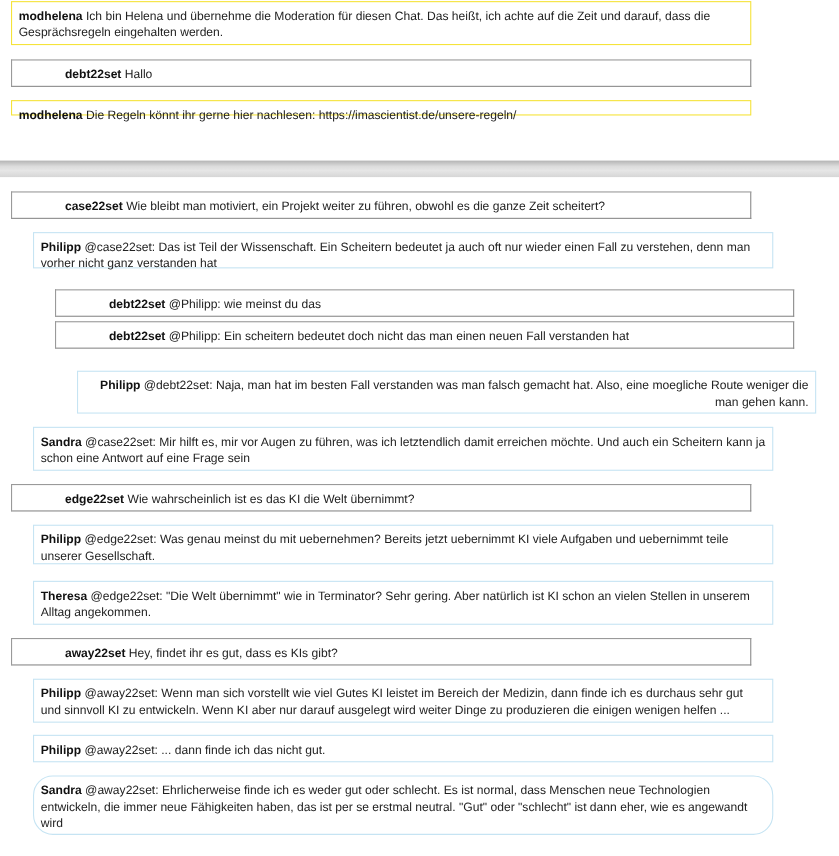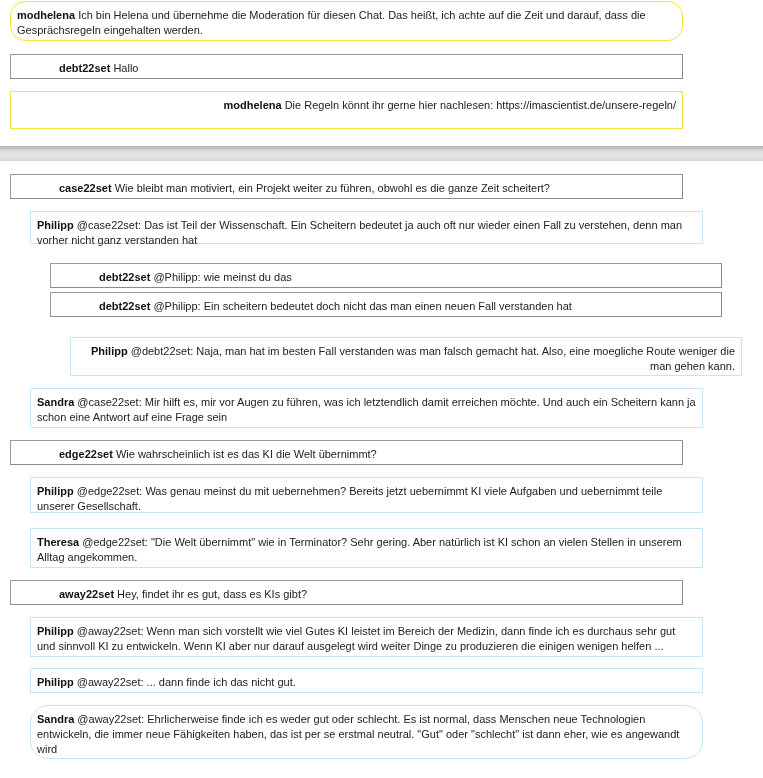--- a/index.html
+++ b/index.html
@@ -25,29 +25,29 @@
     .lvl3 { left: 70px; width: 672px; text-align: right; }
     .divider {
       position: absolute; left: 0; top: 146px; width: 763px; height: 15px;
       background: linear-gradient(to bottom, #b4b4b4 0%, #dcdcdc 35%, #e6e6e6 60%, #d6d6d6 100%);
     }
   </style>
 </head>
 <body>
 
 <div>
-  <div class="msg mod lvl0" style="top:1px;height:40px;border-radius:15px;">
+  <div class="msg mod lvl0" style="top:1px;height:40px;">
     <span class="author">modhelena</span>
     <span>Ich bin Helena und übernehme die Moderation für diesen Chat. Das heißt, ich achte auf die Zeit und darauf, dass die Gesprächsregeln eingehalten werden.</span>
   </div>
   <div class="msg user lvl0" style="top:54px;height:25px;">
     <span class="author">debt22set</span>
     <span>Hallo</span>
   </div>
-  <div class="msg mod lvl0" style="top:91px;height:38px;text-align:right;">
+  <div class="msg mod lvl0" style="top:91px;height:14px;">
     <span class="author">modhelena</span>
     <span>Die Regeln könnt ihr gerne hier nachlesen: https://imascientist.de/unsere-regeln/</span>
   </div>
 </div>
 
 <div class="divider"></div>
 
 <div>
   <div class="msg user lvl0" style="top:174px;height:25px;">
     <span class="author">case22set</span>

